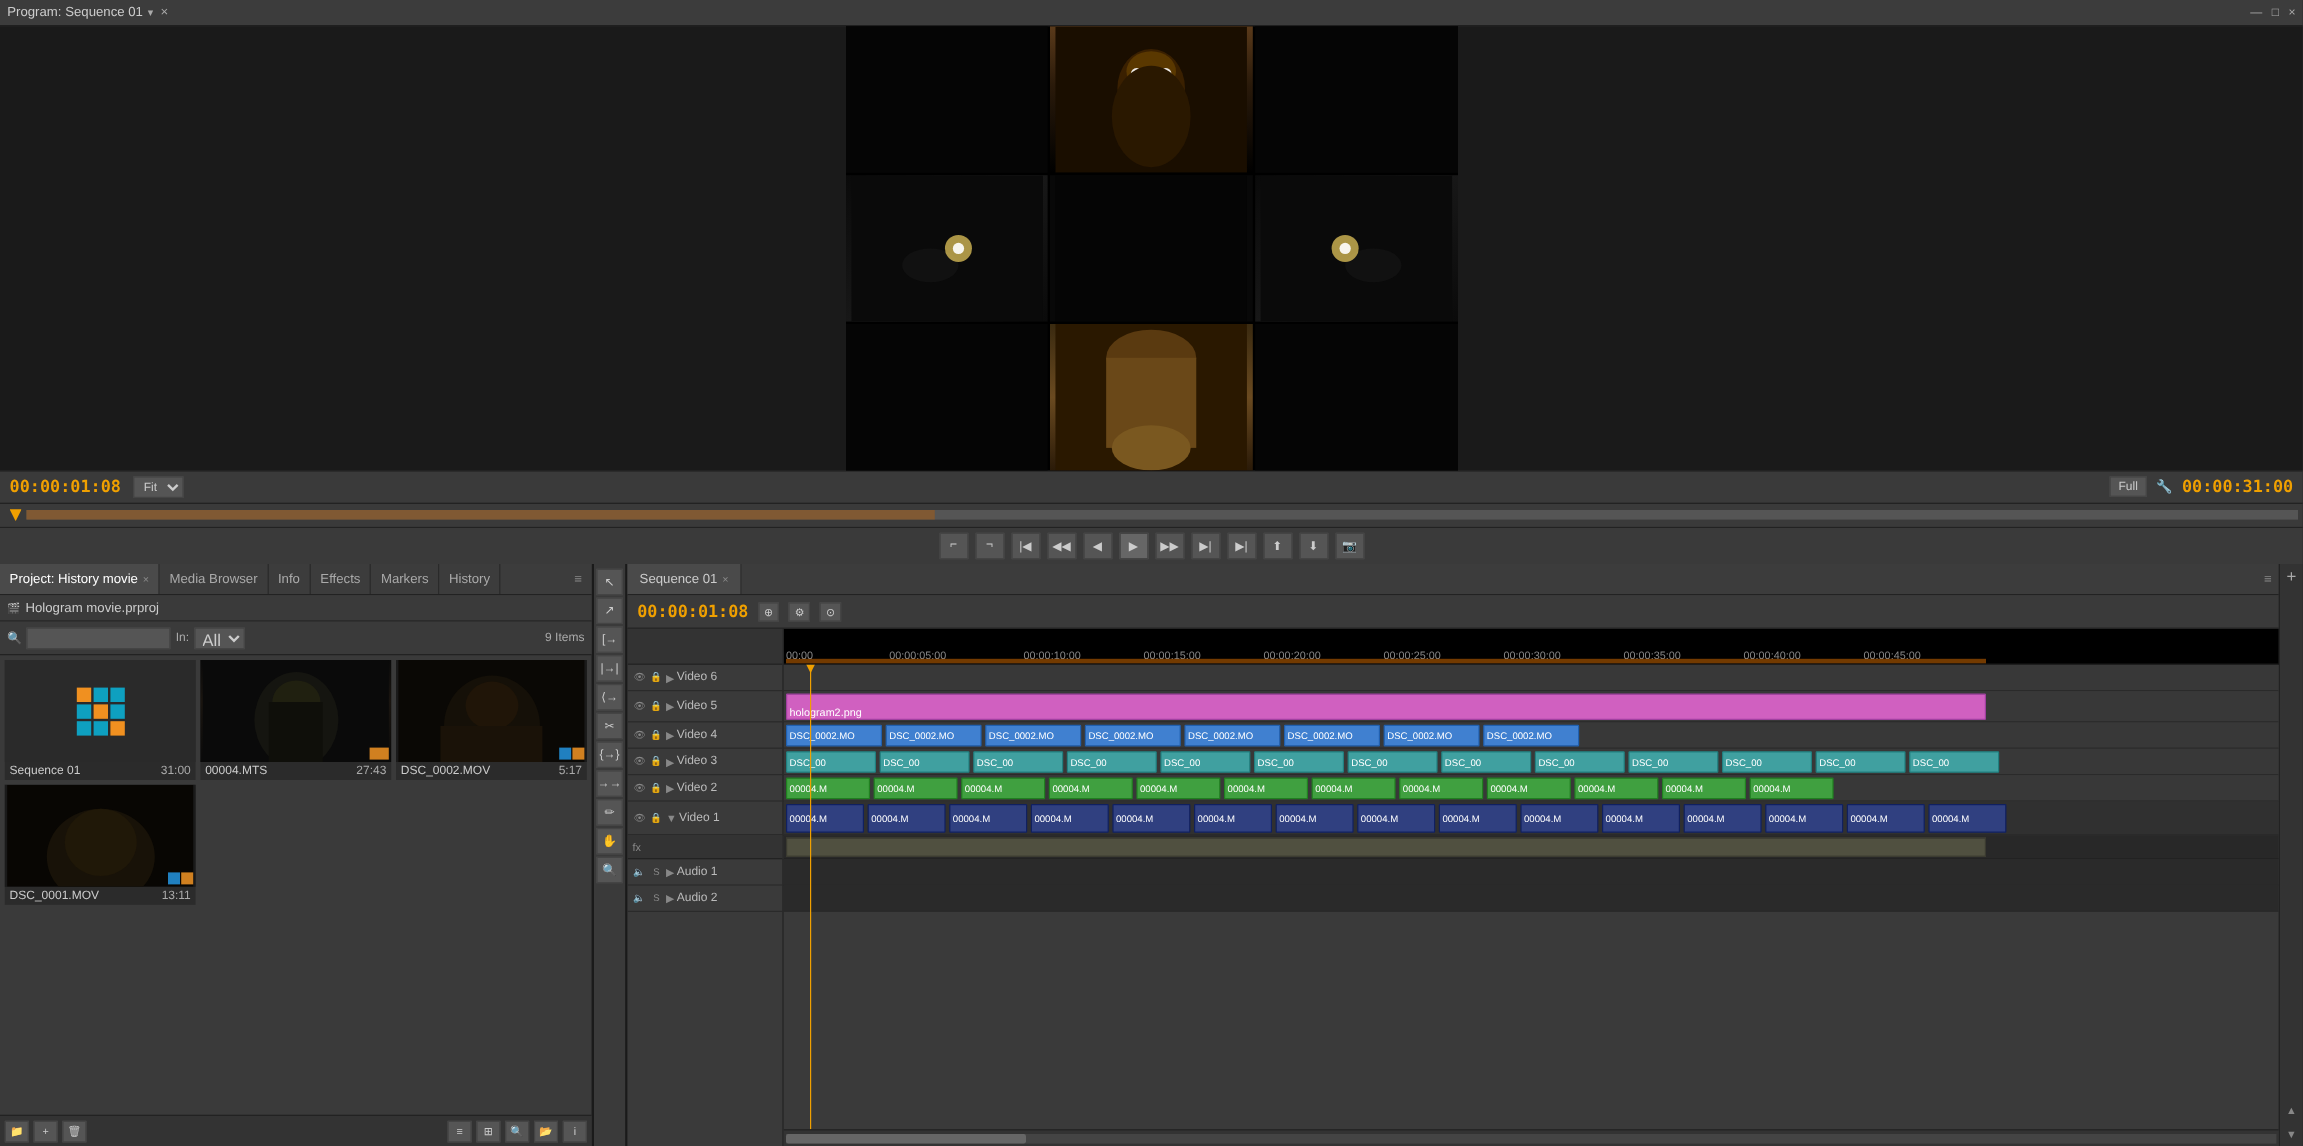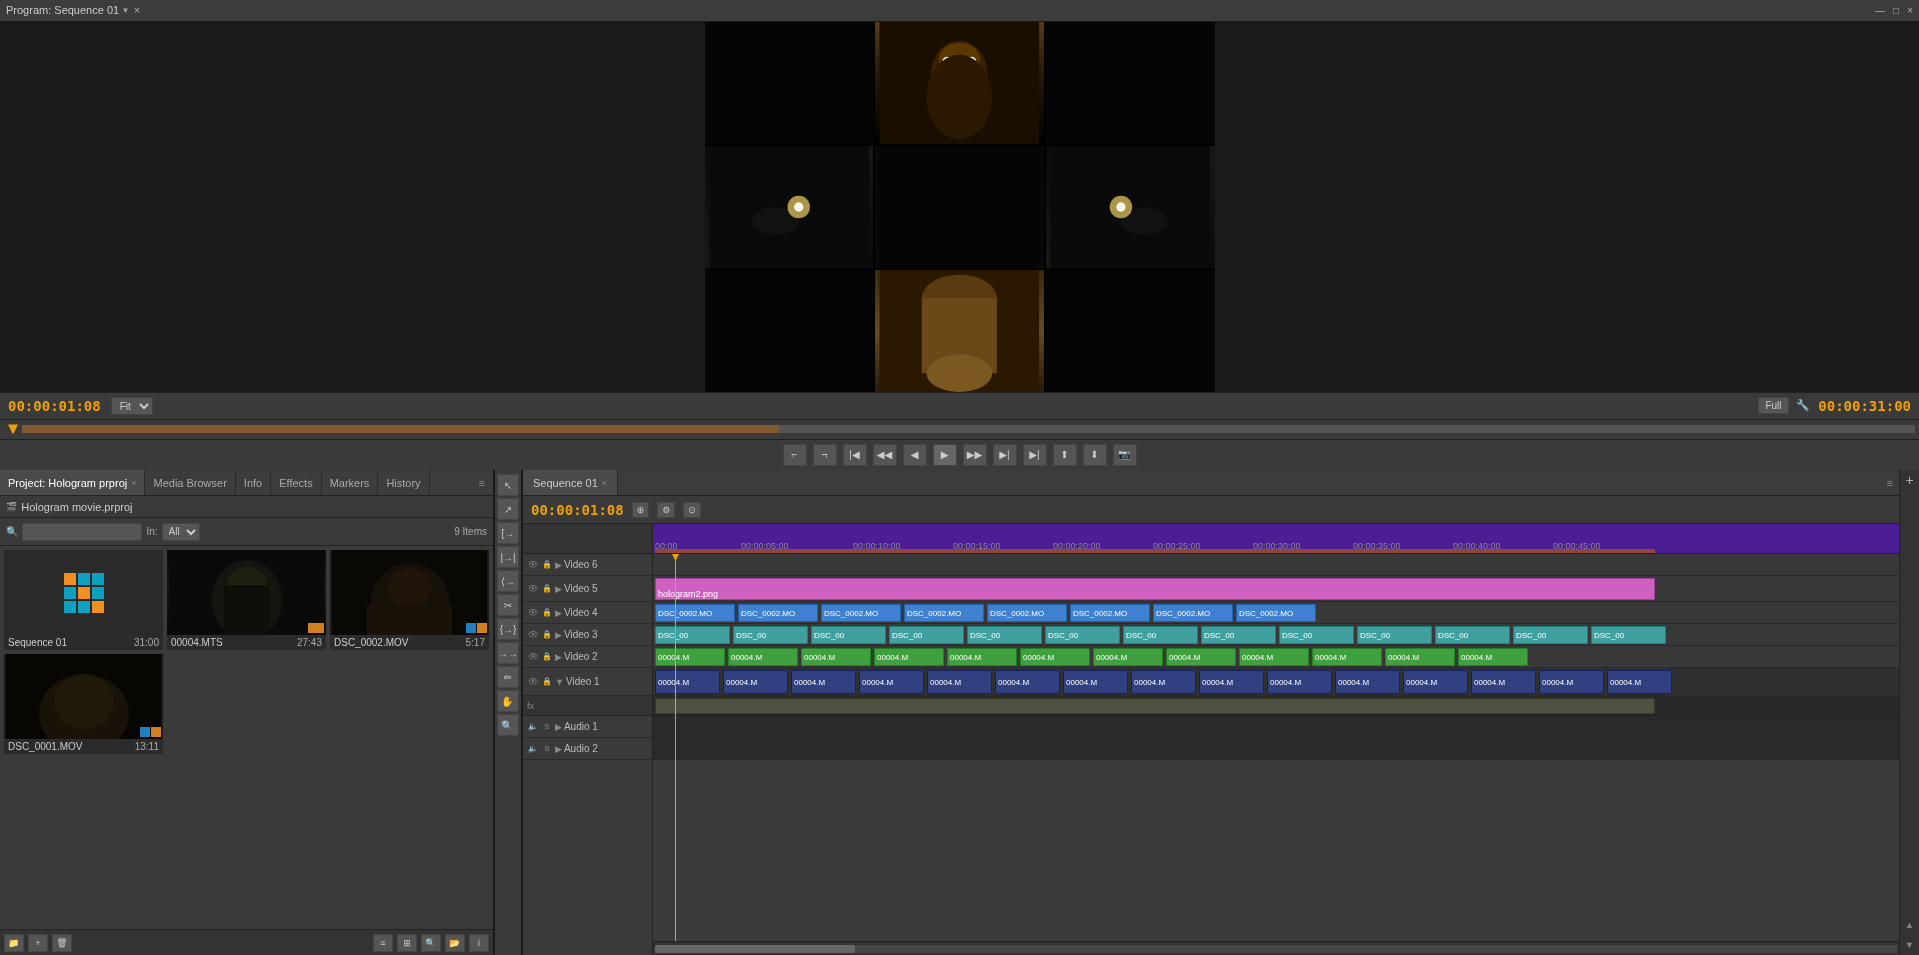--- a/index.html
+++ b/index.html
@@ -249,21 +249,21 @@
 
     .in-label {
       color: #aaa;
       font-size: 10px;
     }
 
     .in-dropdown {
       background: #555;
       border: 1px solid #444;
       color: #ccc;
-      font-size: 10px;
+      font-size: 14px;
       height: 18px;
       padding: 0 2px;
     }
 
     .items-count {
       margin-left: auto;
       color: #aaa;
       font-size: 10px;
     }
 
@@ -430,21 +430,21 @@
 
     .timeline-content {
       flex: 1;
       display: flex;
       flex-direction: column;
       overflow: hidden;
     }
 
     .timeline-ruler {
       height: 30px;
-      background: #4c1d95;
+      background: #000000;
       border-bottom: 1px solid #222;
       display: flex;
       align-items: flex-end;
       padding: 0 4px;
       padding-bottom: 2px;
       gap: 0;
       position: relative;
       overflow: hidden;
     }
 
@@ -760,21 +760,21 @@
     </div>
   </div>
 </div>
 
 <div class="bottom-section">
 
   <div class="project-panel">
 
     <div class="panel-tabs">
       <div class="panel-tab active">
-        <span>Project: Hologram prproj</span>
+        <span>Project: History movie</span>
         <span class="panel-tab-close">×</span>
       </div>
       <div class="panel-tab">
         <span>Media Browser</span>
       </div>
       <div class="panel-tab">
         <span>Info</span>
       </div>
       <div class="panel-tab">
         <span>Effects</span>

